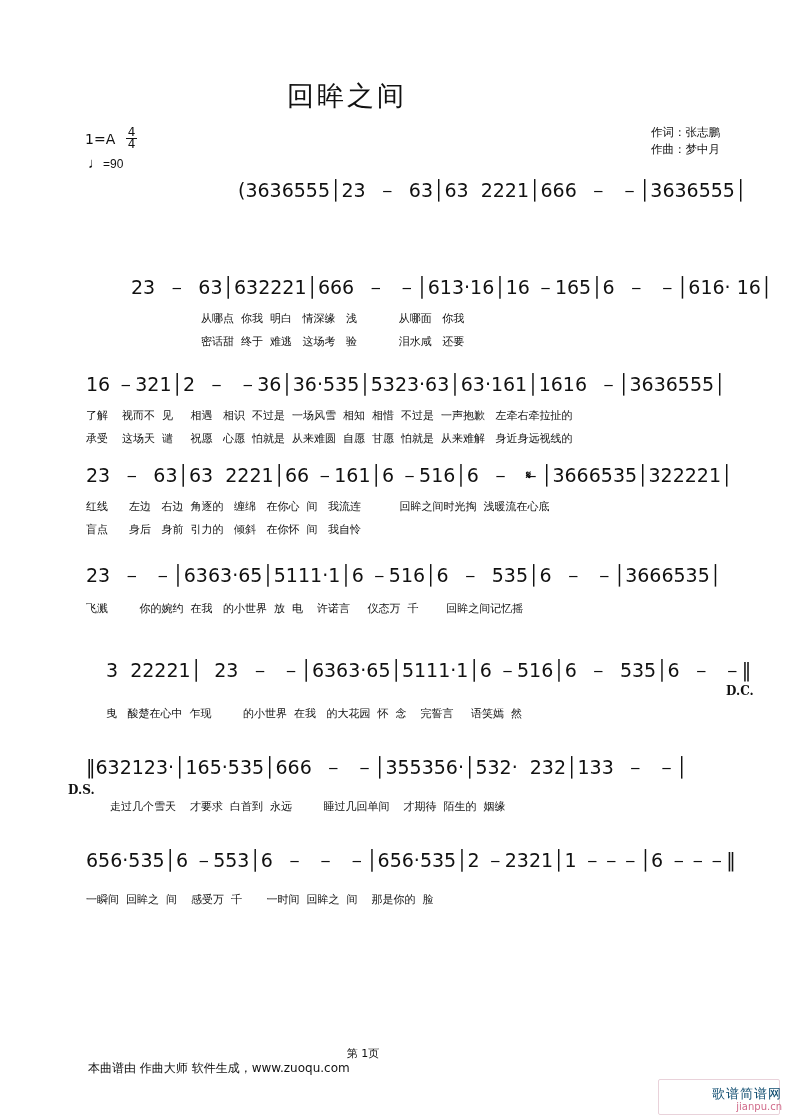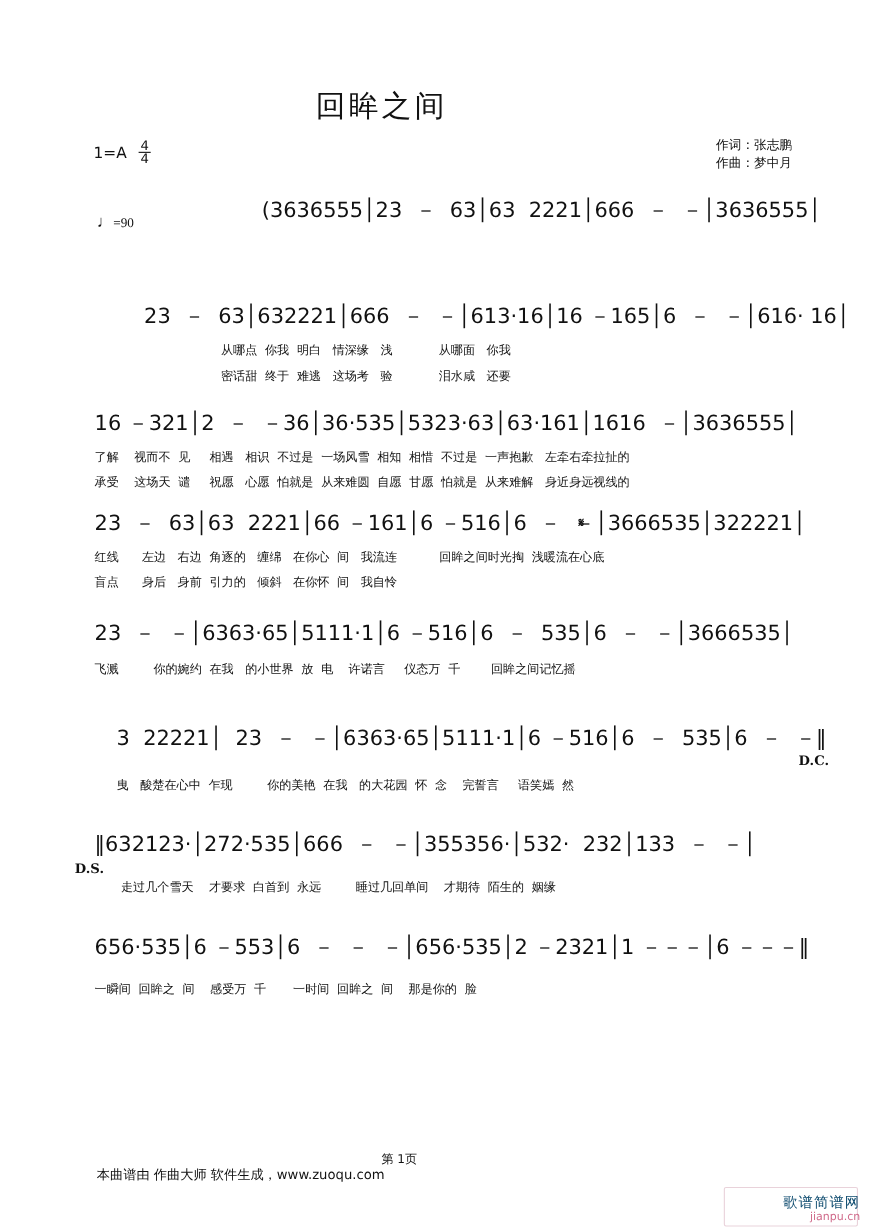--- a/index.html
+++ b/index.html
@@ -28,22 +28,21 @@
     font-size:14px;font-family:"DejaVu Sans", sans-serif;
   }
   .keysig .frac{
     display:inline-block;vertical-align:middle;text-align:center;
     line-height:11px;font-size:12px;margin-left:6px;position:relative;top:-1px;
   }
   .keysig .frac .num{display:block;border-bottom:1.4px solid #111;padding:0 2px;}
   .keysig .frac .den{display:block;padding:0 2px;}
   .tempo{
     position:absolute;top:154px;left:88px;font-size:12px;
-    font-family:Liberation Serif, serif;
-    margin-top:40px;
+    font-family:Liberation Sans, sans-serif;
   }
   .tempo .note{font-size:15px;}
 
   
   .row{position:absolute;left:0;width:686px;}
   .notes{
     font-family:"DejaVu Sans", sans-serif;
     font-size:19px;
     white-space:pre;
     letter-spacing:0px;
@@ -135,25 +134,25 @@
   </div>
 
   <div class="row" style="top:563px;">
     <div class="notes" style="padding-left:86px;">23  －  －│6363·65│5111·1│6 －516│6  －  535│6  －  －│3666535│</div>
     <div class="lyr" style="padding-left:86px;padding-top:12px;">飞溅         你的婉约  在我   的小世界  放  电    许诺言     仪态万  千        回眸之间记忆摇</div>
   </div>
 
   <div class="row" style="top:658px;margin-left:20px;">
     <div class="notes" style="padding-left:86px;">3  22221│  23  －  －│6363·65│5111·1│6 －516│6  －  535│6  －  －‖</div>
     <div class="mark" style="position:absolute;left:706px;top:26px;">D.C.</div>
-    <div class="lyr" style="padding-left:86px;padding-top:22px;">曳   酸楚在心中  乍现         你的美艳  在我   的大花园  怀  念    完誓言     语笑嫣  然</div>
+    <div class="lyr" style="padding-left:86px;padding-top:22px;">曳   酸楚在心中  乍现         的小世界  在我   的大花园  怀  念    完誓言     语笑嫣  然</div>
   </div>
 
   <div class="row" style="top:755px;">
-    <div class="notes" style="padding-left:86px;">‖632123·│272·535│666  －  －│355356·│532·  232│133  －  －│</div>
+    <div class="notes" style="padding-left:86px;">‖632123·│165·535│666  －  －│355356·│532·  232│133  －  －│</div>
     <div class="mark" style="position:absolute;left:68px;top:28px;">D.S.</div>
     <div class="lyr" style="padding-left:110px;padding-top:18px;">走过几个雪天    才要求  白首到  永远         睡过几回单间    才期待  陌生的  姻缘</div>
   </div>
 
   <div class="row" style="top:848px;">
     <div class="notes" style="padding-left:86px;">656·535│6 －553│6  －  －  －│656·535│2 －2321│1 －－－│6 －－－‖</div>
     <div class="lyr" style="padding-left:86px;padding-top:18px;">一瞬间  回眸之  间    感受万  千       一时间  回眸之  间    那是你的  脸</div>
   </div>
 
   <div class="pagenum">第 1页</div>

